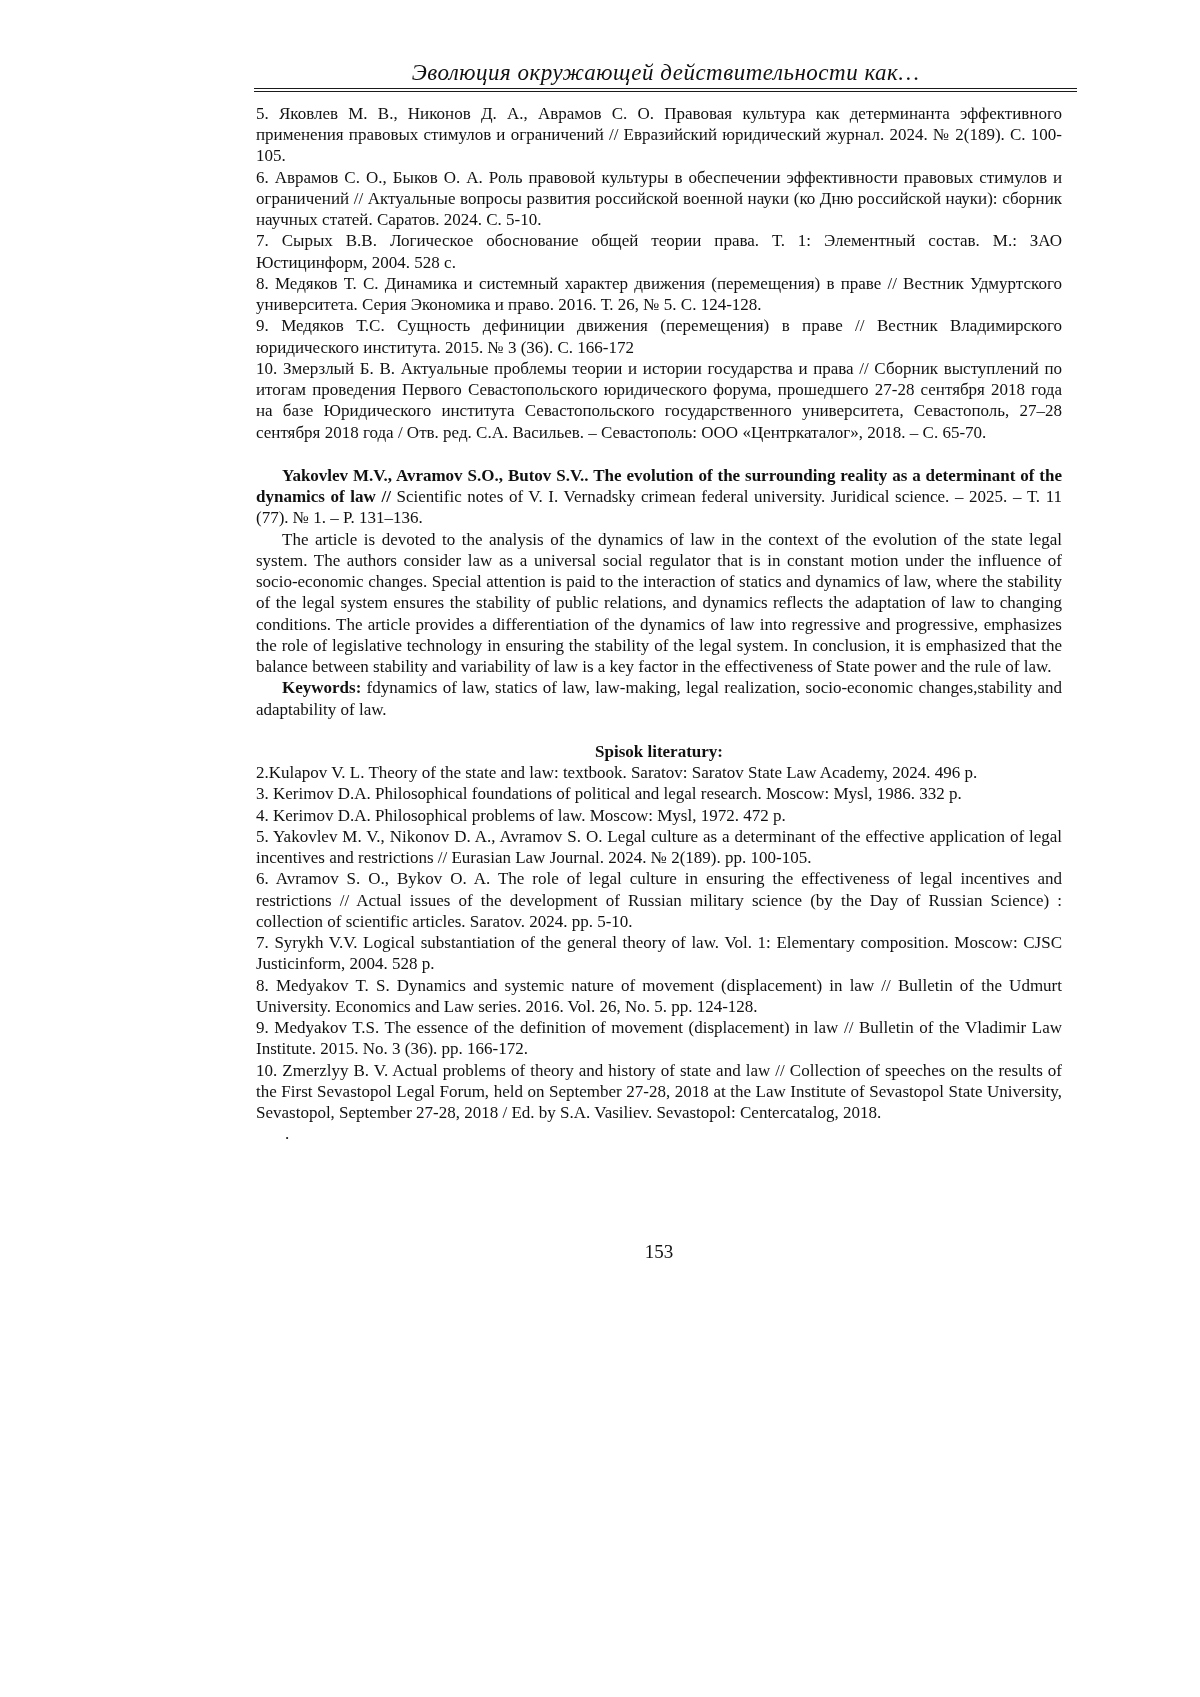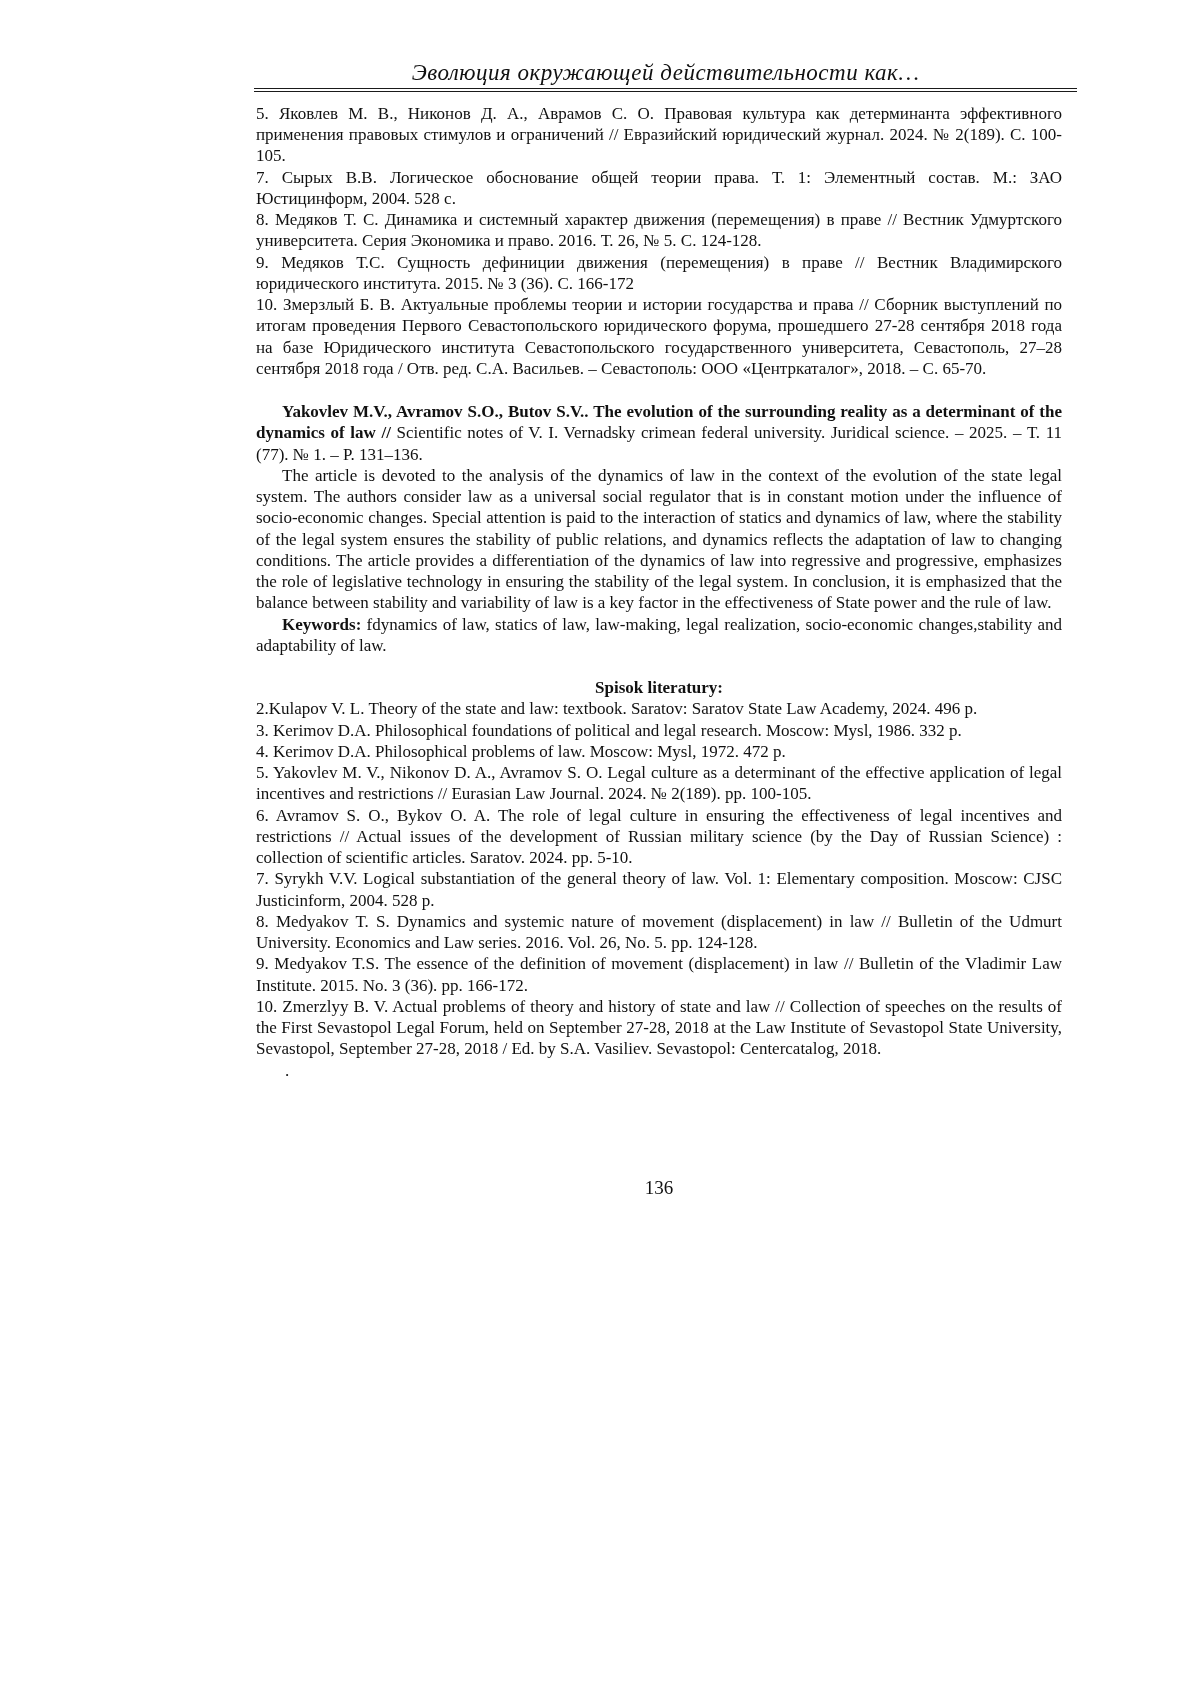--- a/index.html
+++ b/index.html
@@ -70,20 +70,21 @@
 <div class="page">
 
   <div class="running-head">
     <span>Эволюция окружающей действительности как…</span>
   </div>
 
   <div class="main">
 
     <div class="ru-refs">
       <p class="ref">5. Яковлев М. В., Никонов Д. А.,  Аврамов С. О. Правовая культура как детерминанта эффективного применения правовых стимулов и ограничений // Евразийский юридический журнал. 2024. № 2(189). С. 100-105.</p>
+      <p class="ref">6. Аврамов С. О., Быков О. А. Роль правовой культуры в обеспечении эффективности правовых стимулов и ограничений // Актуальные вопросы развития российской военной науки (ко Дню российской науки): сборник научных статей. Саратов. 2024. С. 5-10.</p>
       <p class="ref">7. Сырых В.В. Логическое обоснование общей теории права. Т. 1: Элементный состав. М.: ЗАО Юстицинформ, 2004. 528 с.</p>
       <p class="ref">8. Медяков Т. С. Динамика и системный характер движения (перемещения) в праве // Вестник Удмуртского университета. Серия Экономика и право.  2016. Т. 26, № 5. С. 124-128.</p>
       <p class="ref">9. Медяков Т.С. Сущность дефиниции движения (перемещения) в праве // Вестник Владимирского юридического института. 2015. № 3 (36). С. 166-172</p>
       <p class="ref">10. Змерзлый Б. В. Актуальные проблемы теории и истории государства и права // Сборник выступлений по итогам проведения Первого Севастопольского юридического форума, прошедшего 27-28 сентября 2018 года на базе Юридического института Севастопольского государственного университета, Севастополь, 27–28 сентября 2018 года / Отв. ред. С.А. Васильев. – Севастополь: ООО «Центркаталог», 2018. – С. 65-70.</p>
     </div>
 
     <p class="citation">
       <span class="bold">Yakovlev M.V., Avramov S.O., Butov S.V.. The evolution of the surrounding reality as a determinant of the dynamics of law //</span>
       <span>Scientific notes of V. I. Vernadsky crimean federal university. Juridical science. – 2025. – Т. 11 (77). № 1. – P. 131–136.</span>
     </p>
@@ -106,15 +107,15 @@
       <p class="ref">7. Syrykh V.V. Logical substantiation of the general theory of law. Vol. 1: Elementary composition. Moscow: CJSC Justicinform, 2004. 528 p.</p>
       <p class="ref">8. Medyakov T. S. Dynamics and systemic nature of movement (displacement) in law // Bulletin of the Udmurt University. Economics and Law series. 2016. Vol. 26, No. 5. pp. 124-128.</p>
       <p class="ref">9. Medyakov T.S. The essence of the definition of movement (displacement) in law // Bulletin of the Vladimir Law Institute. 2015. No. 3 (36). pp. 166-172.</p>
       <p class="ref">10. Zmerzlyy B. V. Actual problems of theory and history of state and law // Collection of speeches on the results of the First Sevastopol Legal Forum, held on September 27-28, 2018 at the Law Institute of Sevastopol State University, Sevastopol, September 27-28, 2018 / Ed. by S.A. Vasiliev.  Sevastopol: Centercatalog, 2018.</p>
     </div>
 
     <p class="trailing">.</p>
 
   </div>
 
-  <div class="page-number">136</div>
+  <div class="page-number">153</div>
 
 </div>
 
 </body></html>

